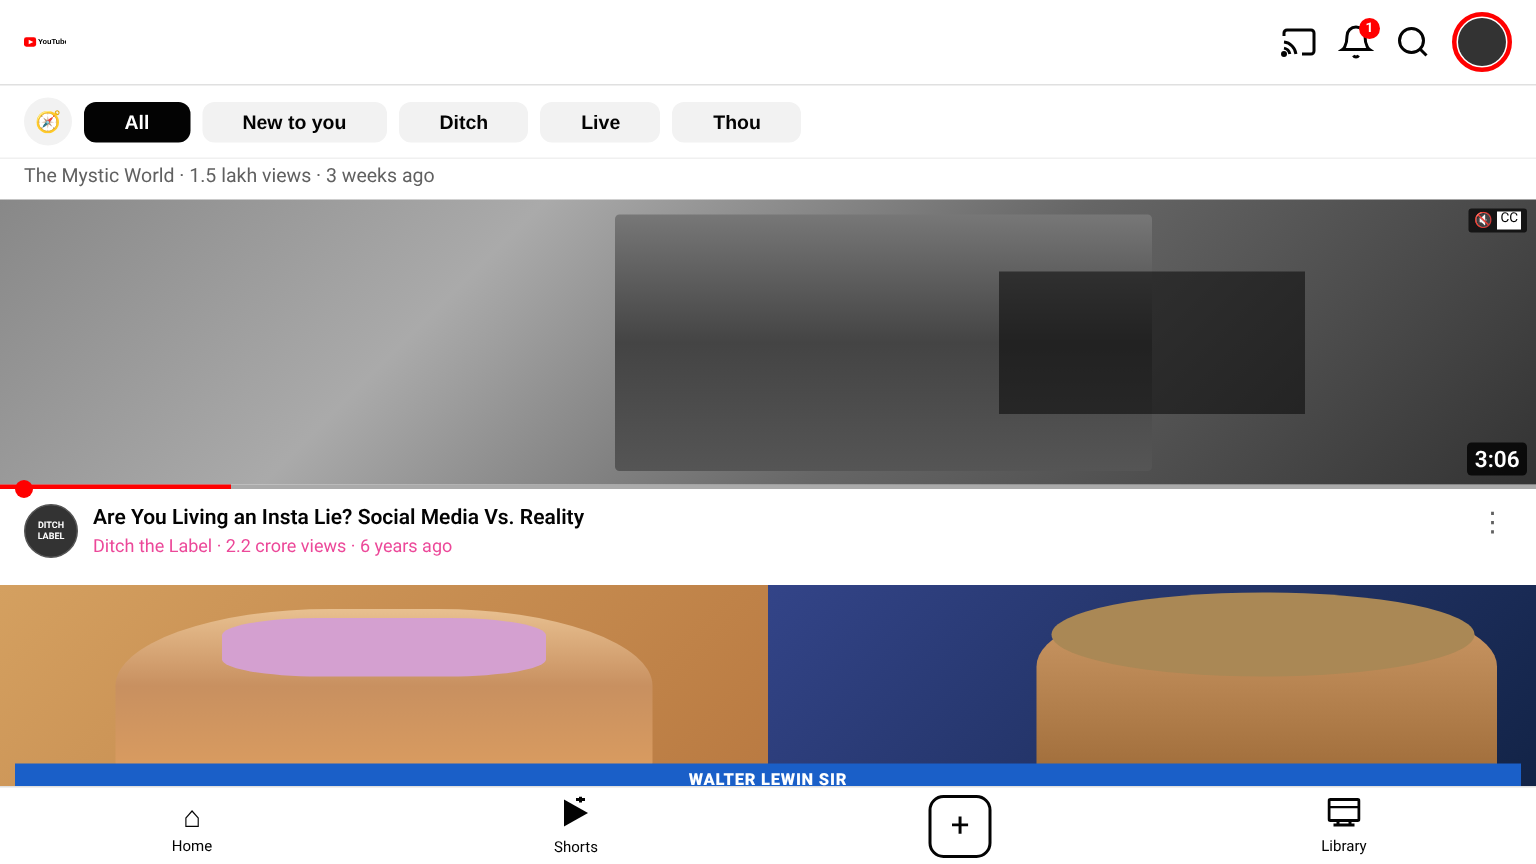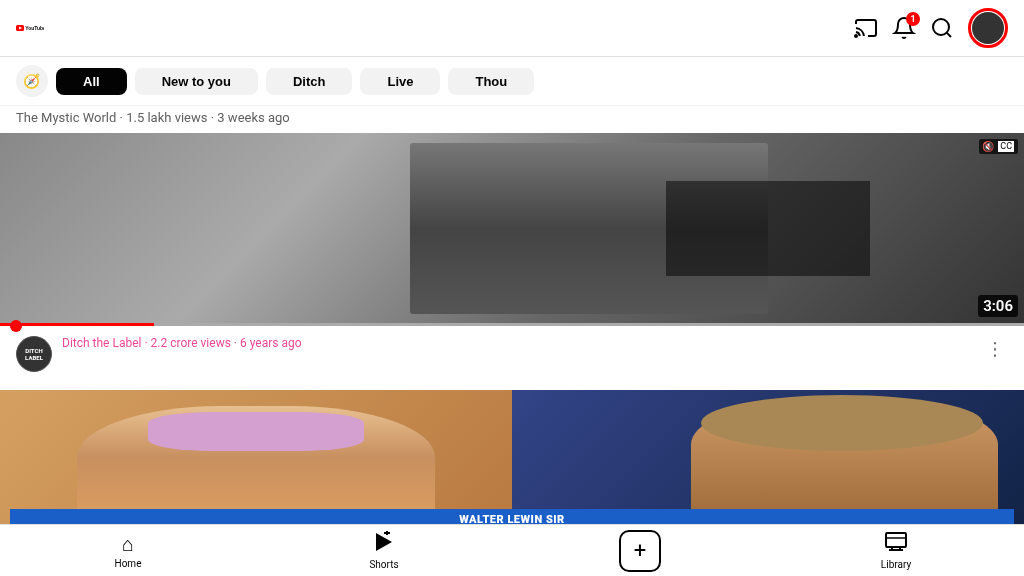--- a/index.html
+++ b/index.html
@@ -391,20 +391,21 @@
         <div class="progress-bar" style="width:15%;position:relative;">
           <div class="progress-dot"></div>
         </div>
       </div>
     </div>
     <div class="video-info">
       <div class="channel-avatar channel-avatar-1" style="font-size:6px;text-align:center;line-height:1.2;padding:2px;">
         <span style="font-size:6px;">DITCH<br>LABEL</span>
       </div>
       <div class="video-text">
+        <div class="video-title">Are You Living an Insta Lie? Social Media Vs. Reality</div>
         <div class="video-meta">Ditch the Label · 2.2 crore views · 6 years ago</div>
       </div>
       <div class="more-btn">⋮</div>
     </div>
   </div>
 
   <div class="video-card">
     <div class="video-thumbnail">
       <div class="thumb-2">
         <div class="thumb-2-left">

